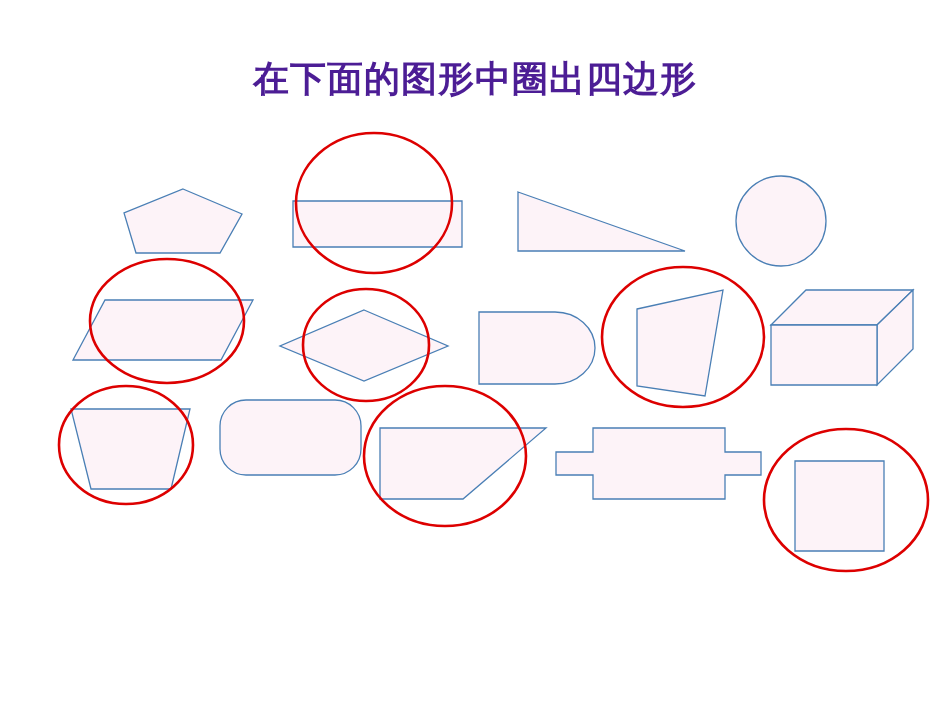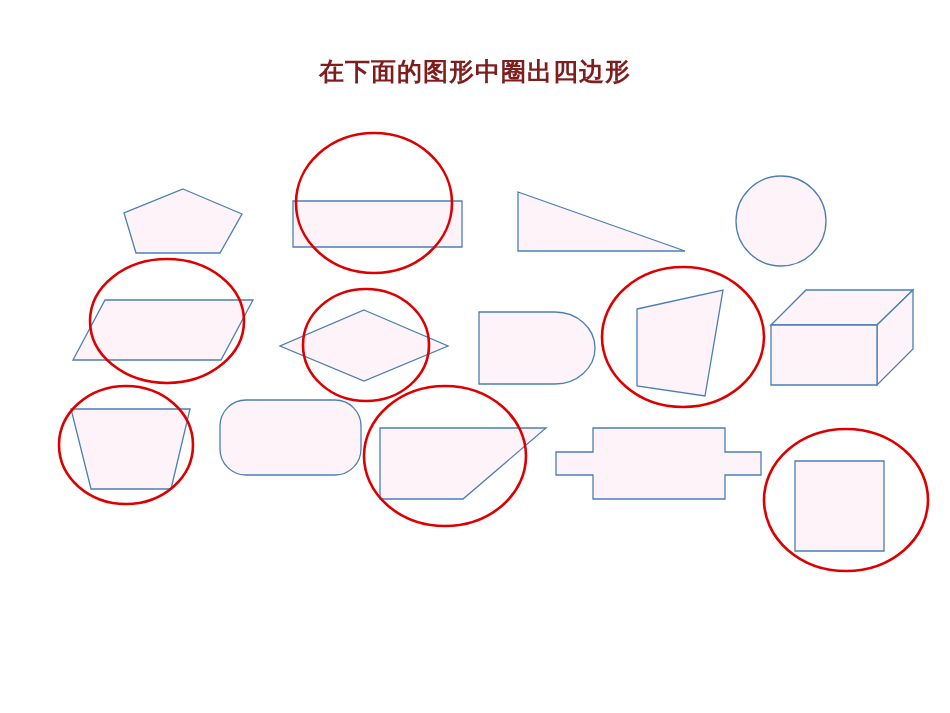--- a/index.html
+++ b/index.html
@@ -1,20 +1,20 @@
 <!DOCTYPE html>
 <html><head>
 <meta charset="utf-8">
 <style>
   html, body { margin: 0; padding: 0; background: #ffffff; }
   body { width: 950px; height: 713px; position: relative; overflow: hidden; }
   .title {
     position: absolute; left: 0; top: 55px; width: 950px; text-align: center;
-    font-family: "DejaVu Sans", sans-serif; font-weight: bold; font-size: 25px;
-    color: #7f1d1d; letter-spacing: 1px;
+    font-family: "DejaVu Sans", sans-serif; font-weight: bold; font-size: 36px;
+    color: #4c1d95; letter-spacing: 1px;
   }
   svg.canvas { position: absolute; left: 0; top: 0; }
 </style>
 </head>
 <body>
 
 <div class="title">在下面的图形中圈出四边形</div>
 
 <svg class="canvas" id="canvas" width="950" height="713" viewBox="0 0 950 713" xmlns="http://www.w3.org/2000/svg">
   <g id="shape-layer">

